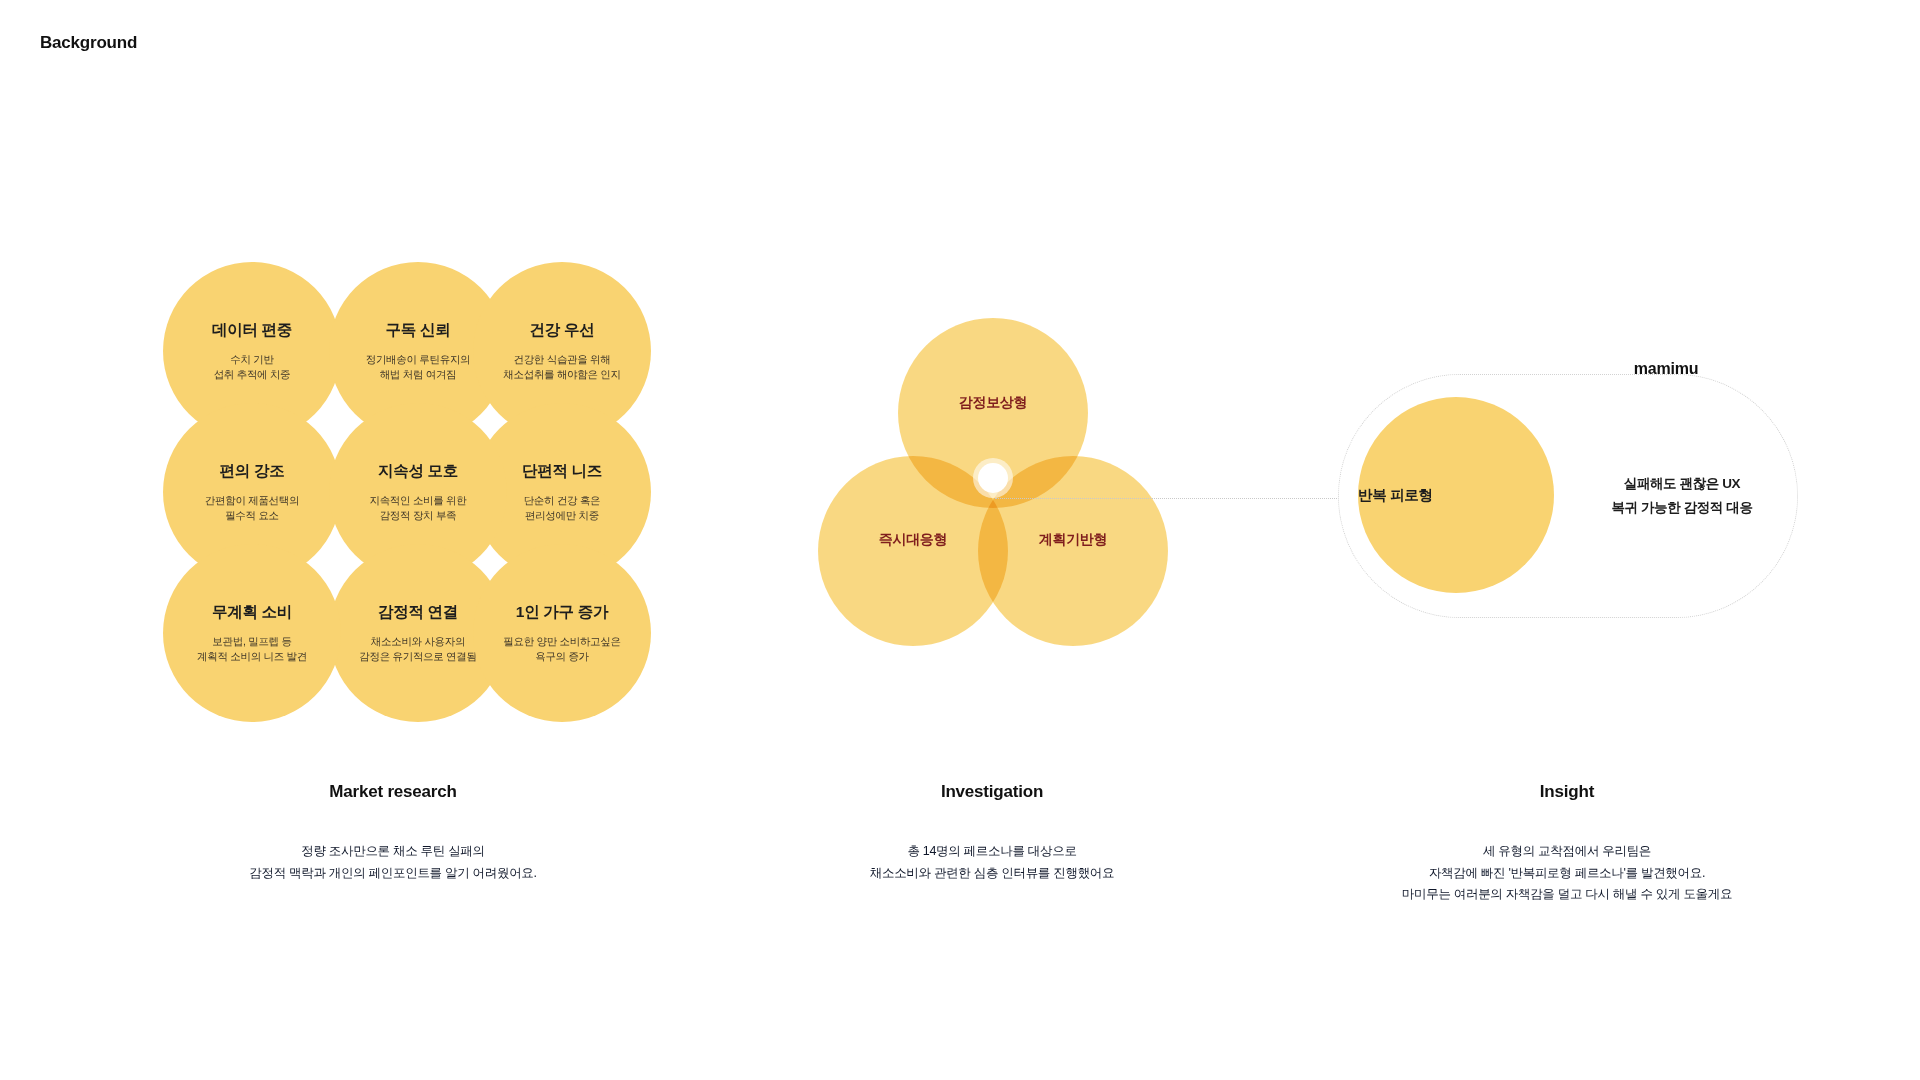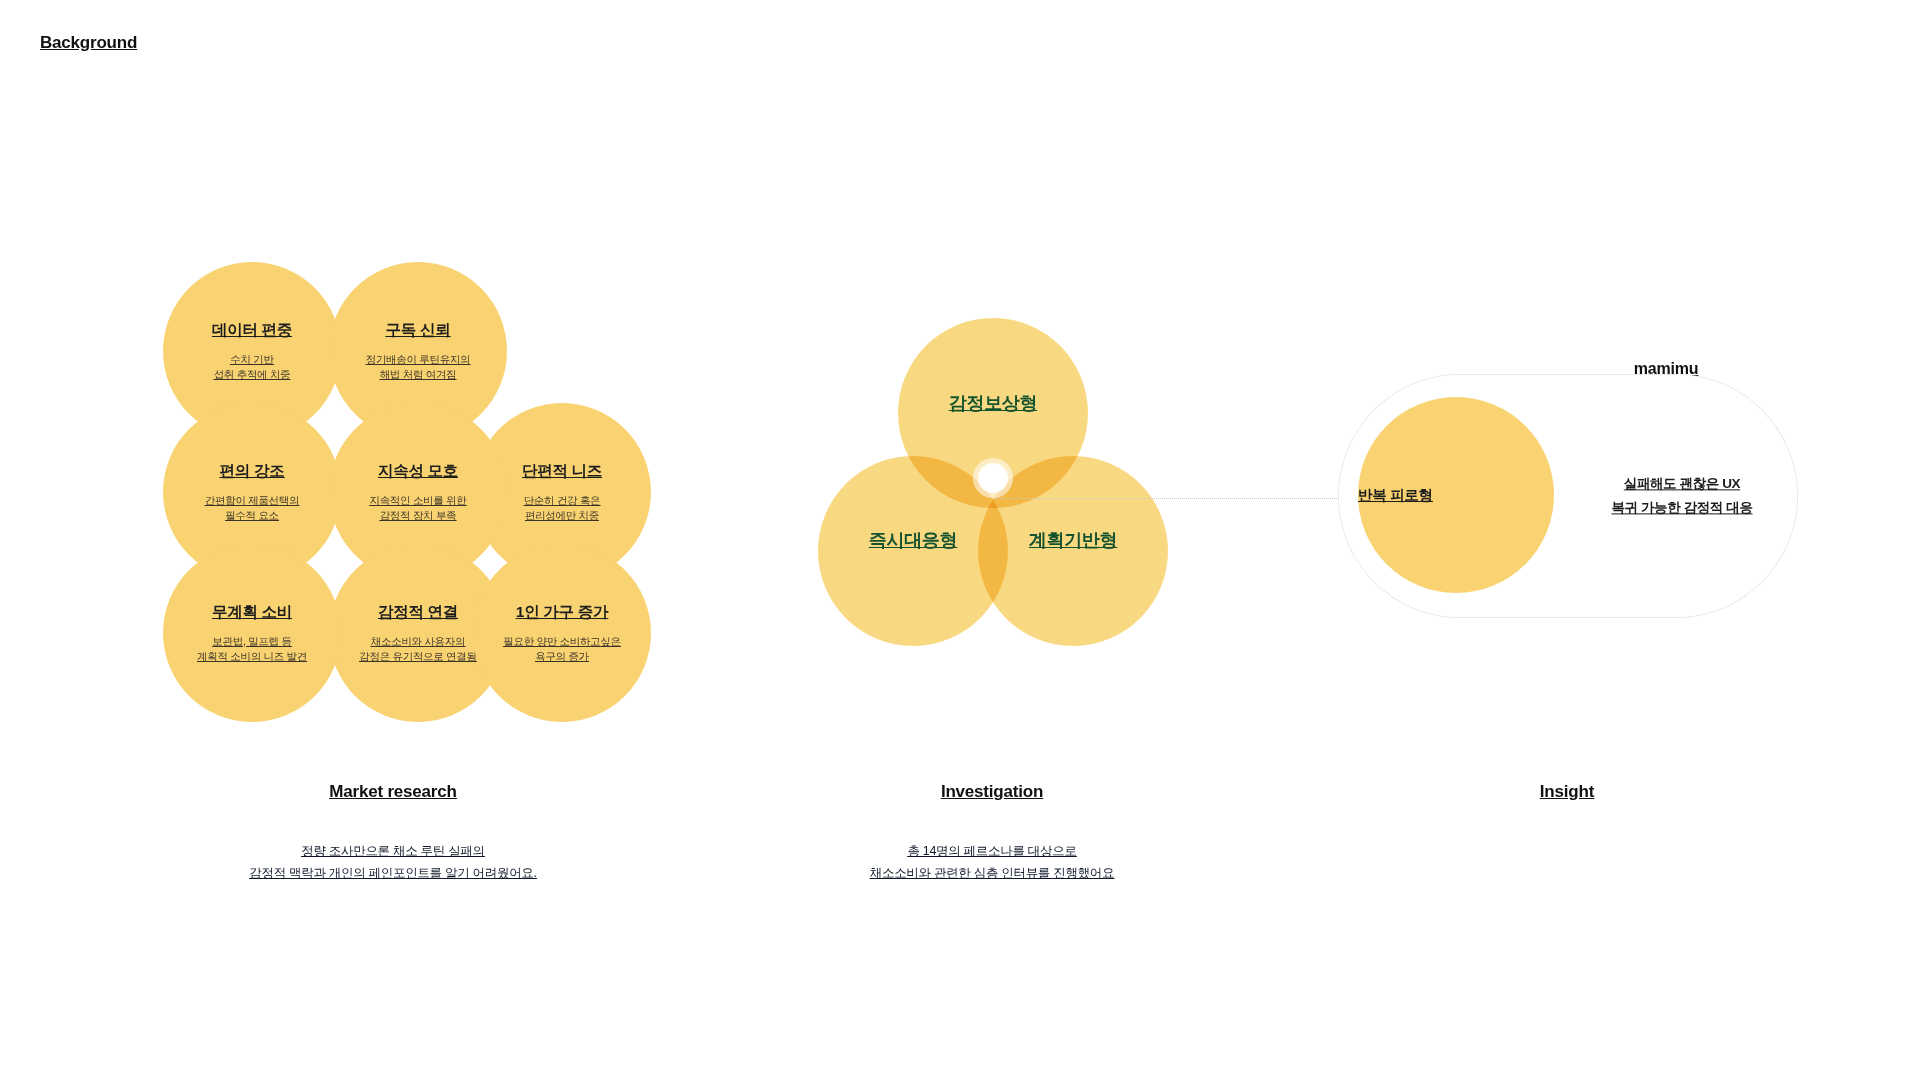--- a/index.html
+++ b/index.html
@@ -1,16 +1,16 @@
 <!DOCTYPE html>
 <html><head>
 <meta charset="utf-8">
 <title>Background</title>
 <style>
-  * { box-sizing: border-box; margin: 0; padding: 0; text-decoration: underline; }
+  * { box-sizing: border-box; margin: 0; padding: 0; }
 
   html, body {
     width: 1920px;
     height: 1080px;
     background: #ffffff;
     overflow: hidden;
   }
 
   body {
     font-family: "Liberation Sans", "DejaVu Sans", sans-serif;
@@ -89,23 +89,23 @@
     background: #F9D371;
     mix-blend-mode: multiply;
     opacity: 0.88;
   }
   .venn-top  { left: 80px;  top: 0px;   }
   .venn-bl   { left: 0px;   top: 138px; }
   .venn-br   { left: 160px; top: 138px; }
 
   .venn-label {
     position: absolute;
-    font-size: 18px;
-    font-weight: 700;
-    color: #14532d;
+    font-size: 14px;
+    font-weight: 700;
+    color: #7f1d1d;
     letter-spacing: -0.3px;
     white-space: nowrap;
     transform: translate(-50%, -50%);
   }
   .vl-top { left: 175px; top: 85px;  }
   .vl-bl  { left: 95px;  top: 222px; }
   .vl-br  { left: 255px; top: 222px; }
 
   .venn-center-dot {
     position: absolute;
@@ -229,20 +229,25 @@
       <div class="g-desc">수치 기반
 섭취 추적에 치중</div>
     </div>
 
     <div class="gcircle r0 c1">
       <div class="g-title">구독 신뢰</div>
       <div class="g-desc">정기배송이 루틴유지의
 해법 처럼 여겨짐</div>
     </div>
 
+    <div class="gcircle r0 c2">
+      <div class="g-title">건강 우선</div>
+      <div class="g-desc">건강한 식습관을 위해
+채소섭취를 해야함은 인지</div>
+    </div>
 
     <div class="gcircle r1 c0">
       <div class="g-title">편의 강조</div>
       <div class="g-desc">간편함이 제품선택의
 필수적 요소</div>
     </div>
 
     <div class="gcircle r1 c2">
       <div class="g-title">단편적 니즈</div>
       <div class="g-desc">단순히 건강 혹은
@@ -307,15 +312,18 @@
   </div>
 
   <div class="caption cap-2">
     <div class="cap-title">Investigation</div>
     <div class="cap-body">총 14명의 페르소나를 대상으로
 채소소비와 관련한 심층 인터뷰를 진행했어요</div>
   </div>
 
   <div class="caption cap-3">
     <div class="cap-title">Insight</div>
+    <div class="cap-body">세 유형의 교착점에서 우리팀은
+자책감에 빠진 '반복피로형 페르소나'를 발견했어요.
+마미무는 여러분의 자책감을 덜고 다시 해낼 수 있게 도울게요</div>
   </div>
 
 </div>
 
 </body></html>

